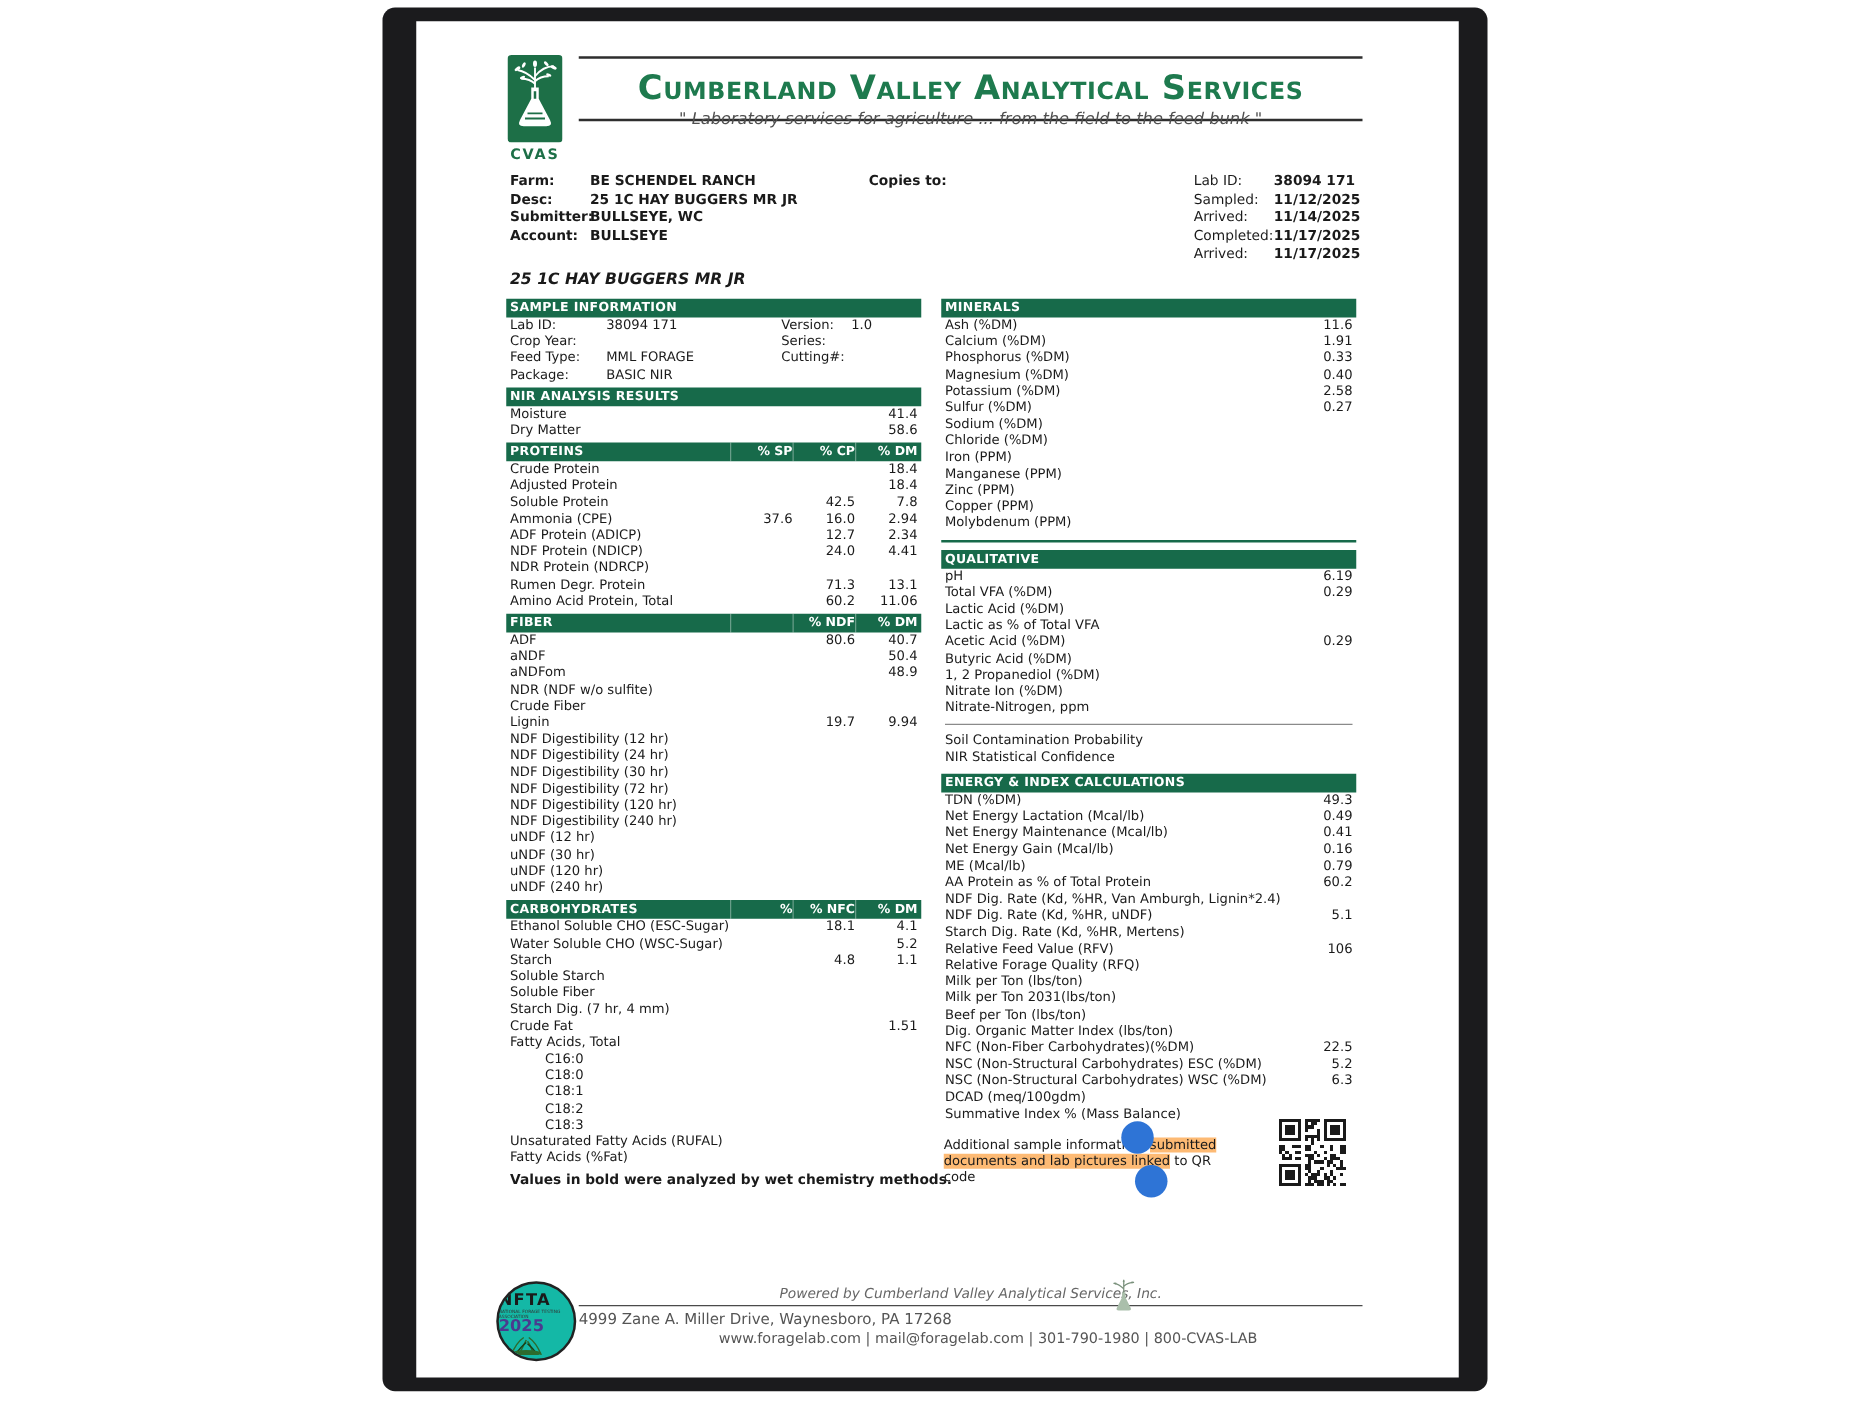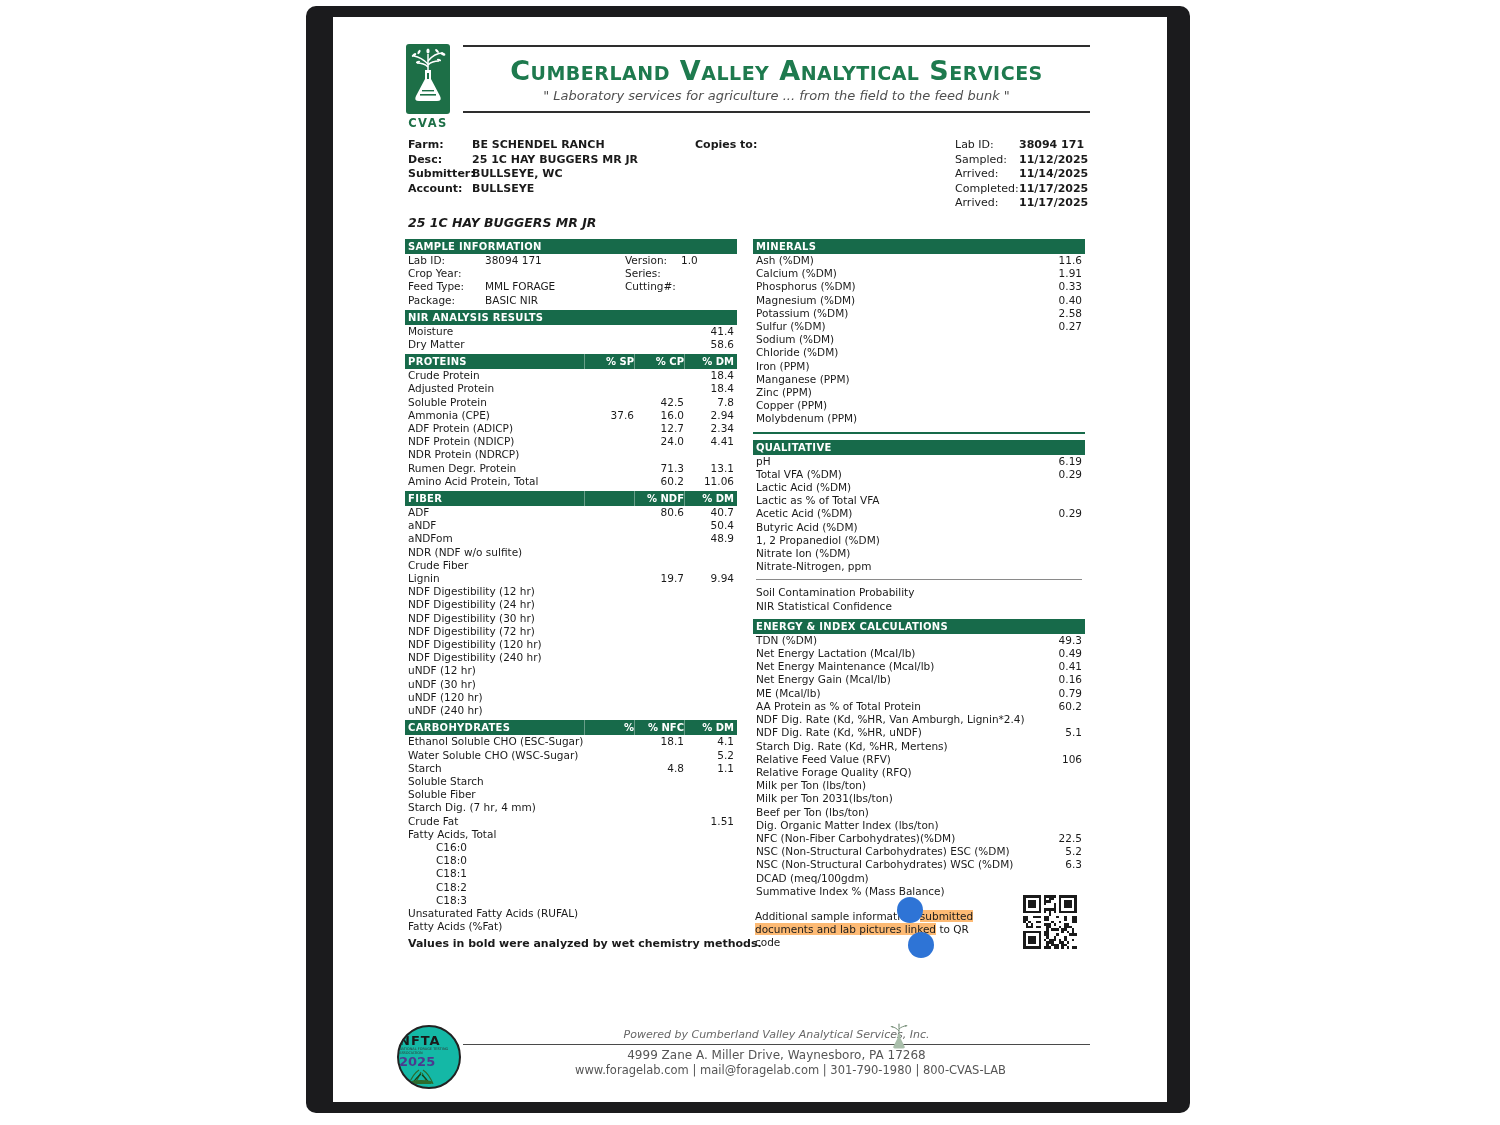--- a/index.html
+++ b/index.html
@@ -5,21 +5,21 @@
   *{margin:0;padding:0;box-sizing:border-box}
   html,body{width:1500px;height:1125px;background:#ffffff;overflow:hidden;
     font-family:"DejaVu Sans","Liberation Sans",sans-serif;color:#1a1a1a}
   .frame{position:absolute;left:306px;top:6px;width:884px;height:1107px;background:#1b1b1d;border-radius:10px}
   .doc{position:absolute;left:333px;top:17px;width:834px;height:1085px;background:#ffffff}
 
   
   .logo-box{position:absolute;left:73px;top:27px;width:44px;height:70px}
   .logo-cvas{position:absolute;left:71px;top:99px;width:48px;text-align:center;
     font-size:11.5px;font-weight:bold;color:#1d6f47;letter-spacing:1.5px}
-  .masthead{position:absolute;left:130px;top:28px;width:627px;height:68px;
+  .masthead{position:absolute;left:130px;top:28px;width:627px;height:52px;
     border-top:2px solid #2e2e2e;border-bottom:2px solid #2e2e2e;text-align:center}
   .mast-title{font-variant:small-caps;font-weight:bold;color:#1e7a4e;font-size:27px;
     letter-spacing:.5px;line-height:30px;margin-top:9px;white-space:nowrap}
   .mast-tagline{font-style:italic;color:#4f4f4f;font-size:13px;margin-top:2px}
 
   
   .info-left{position:absolute;left:75px;top:121px;font-size:11px;font-weight:bold}
   .info-left .row{display:flex;line-height:14.6px}
   .info-left .lbl{width:64px}
   .copies{position:absolute;left:362px;top:121px;font-size:11px;font-weight:bold;line-height:14.6px}
@@ -57,21 +57,21 @@
   .sel{background:#fdba74}
   .handle{position:absolute;width:26px;height:26px;border-radius:50%;background:#2e74d6}
   .handle-1{left:564px;top:880px}
   .handle-2{left:575px;top:915px}
   .qr{position:absolute;left:689px;top:877px;width:56px;height:56px}
 
   
   .footer-line{position:absolute;left:130px;top:1027px;width:627px;border-top:1.5px solid #4a4a4a}
   .powered{position:absolute;left:130px;top:1011px;width:627px;text-align:center;
     font-style:italic;font-size:11px;color:#666}
-  .addr1{position:absolute;left:130px;top:1031px;width:627px;text-align:center;font-size:12px;color:#555}
+  .addr1{position:absolute;left:130px;top:1031px;width:627px;text-align:left;font-size:12px;color:#555}
   .addr2{position:absolute;left:144px;top:1046px;width:627px;text-align:center;font-size:11.5px;color:#555}
   .footer-flask{position:absolute;left:556px;top:1006px;width:20px;height:30px}
   .nfta{position:absolute;left:64px;top:1008px;width:64px;height:64px;border:2px solid #222;
     border-radius:50%;background:#14b8a6;text-align:left;overflow:hidden}
   .nfta-name{font-size:13px;font-weight:bold;letter-spacing:1px;margin-top:7px;line-height:13px}
   .nfta-sub{font-size:3.5px;color:#333;line-height:4px}
   .nfta-year{font-size:13px;font-weight:bold;color:#4b3a8f;line-height:14px}
   .nfta-grass{width:44px;height:16px;margin-top:-1px}
 </style>
 </head>

